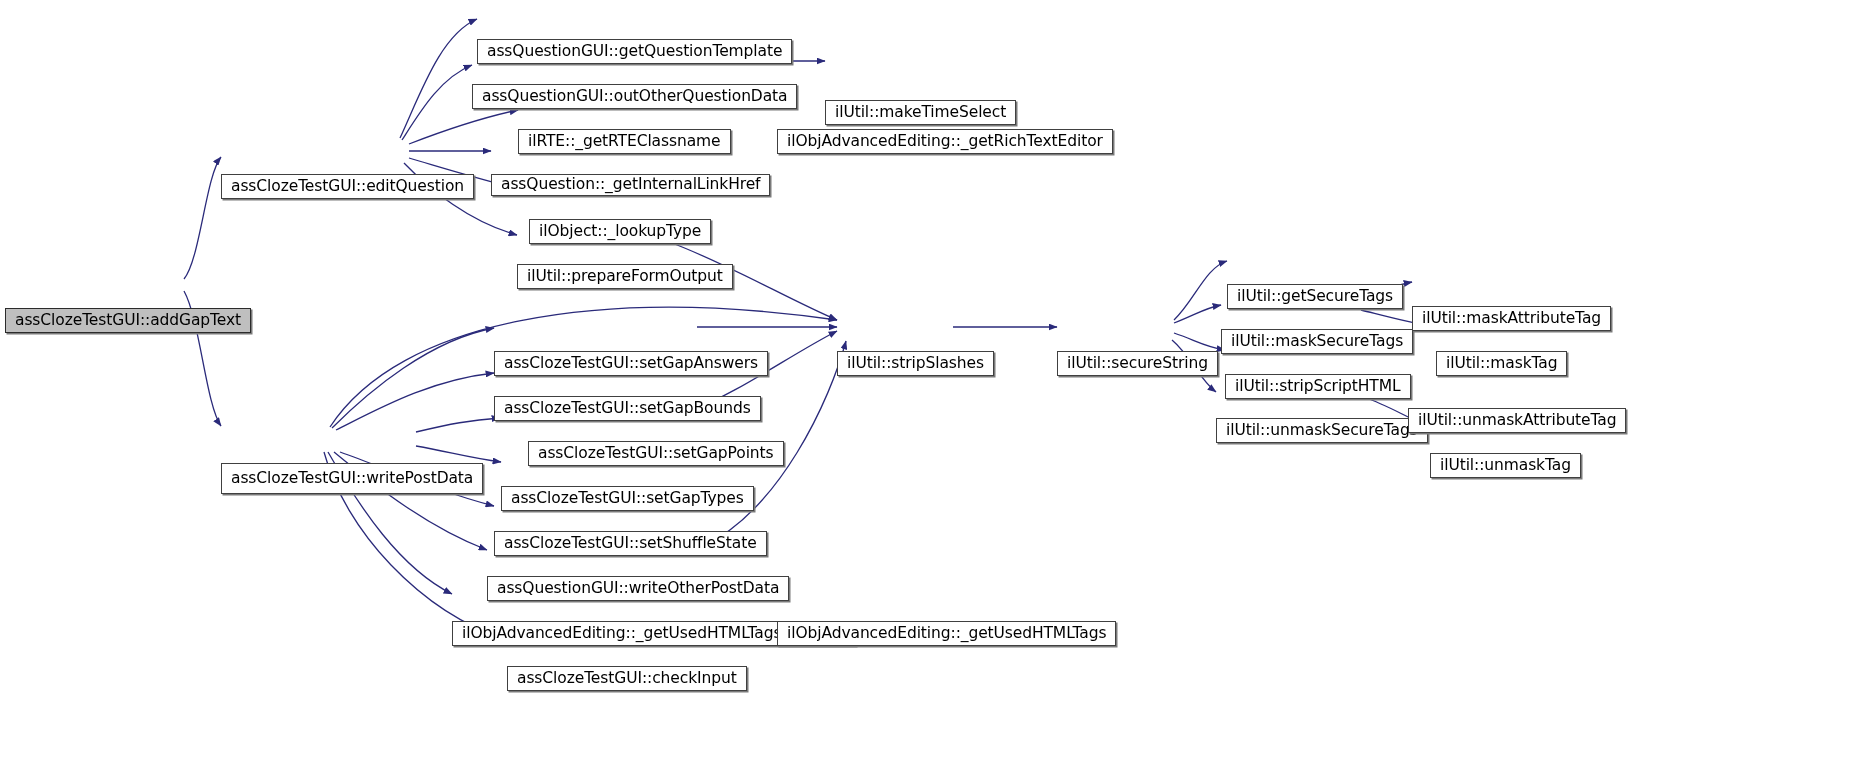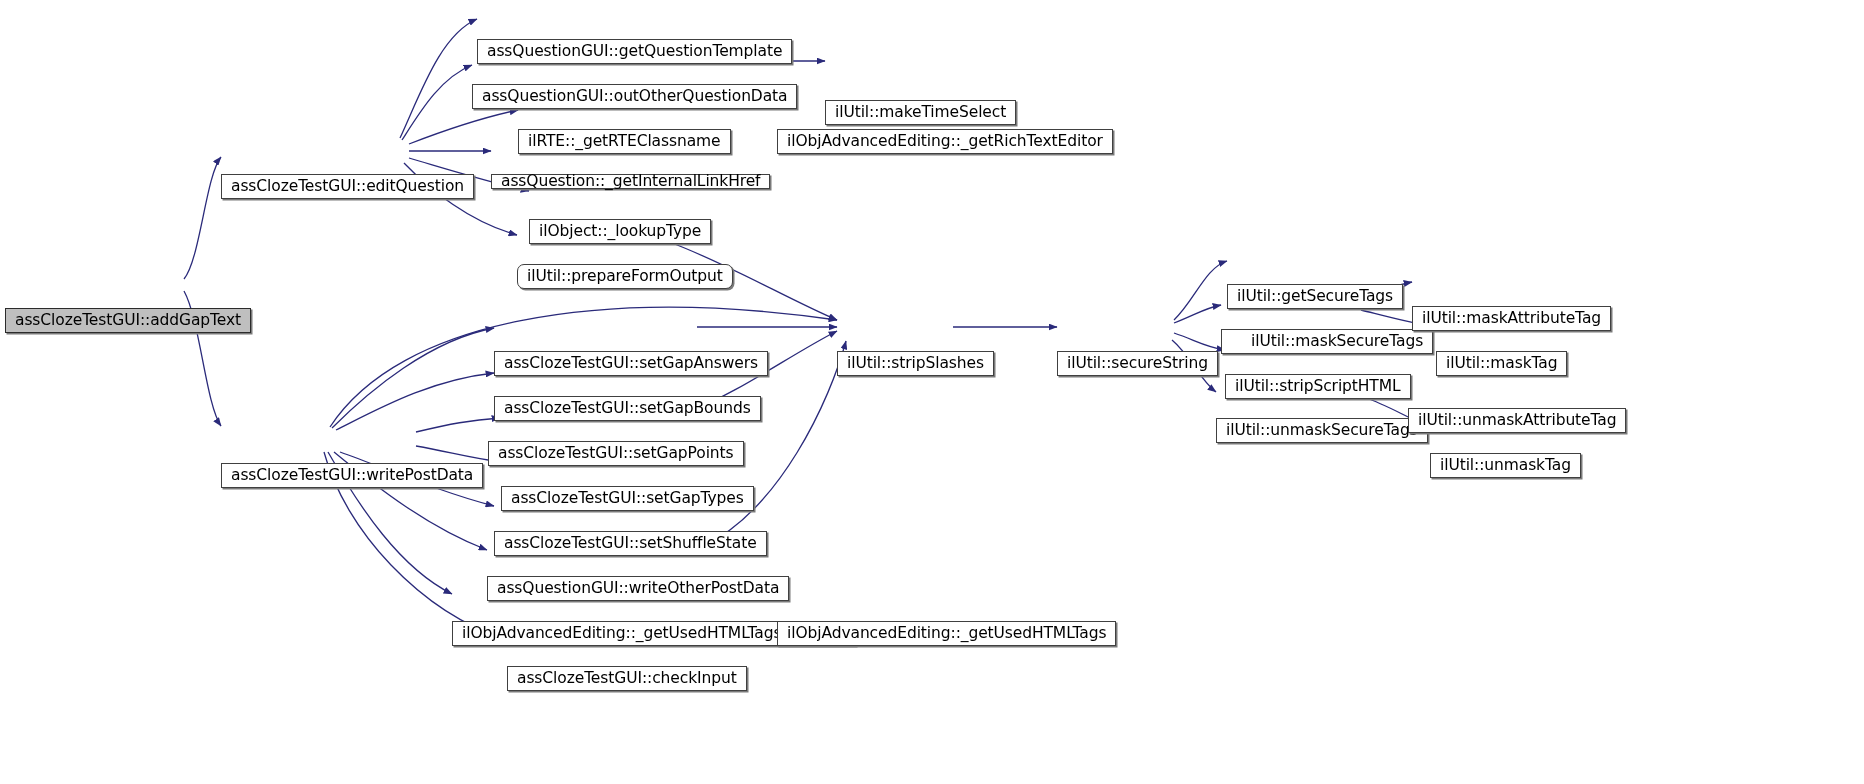--- a/index.html
+++ b/index.html
@@ -104,54 +104,54 @@
         <path d="M 1366,398 C 1385,404 1408,418 1430,427" fill="none" stroke="#2a2a7a" stroke-width="1.3" marker-end="url(#arrow)"></path>
       </g>
   </svg>
   <div id="node-layer">
       <div class="node root" style="left: 5px; top: 272px; min-width: 178px; height: 25px;">
         <span class="node-label">assClozeTestGUI::addGapText</span>
       </div>
       <div class="node" style="left: 221px; top: 138px; min-width: 188px; height: 25px;">
         <span class="node-label">assClozeTestGUI::editQuestion</span>
       </div>
-      <div class="node" style="left: 221px; top: 427px; min-width: 195px; height: 25px; align-items: center;">
+      <div class="node" style="left: 221px; top: 427px; min-width: 195px; height: 31px; align-items: center;">
         <span class="node-label">assClozeTestGUI::writePostData</span>
       </div>
       <div class="node" style="left: 477px; top: 3px; min-width: 231px; height: 25px;">
         <span class="node-label">assQuestionGUI::getQuestionTemplate</span>
       </div>
       <div class="node" style="left: 472px; top: 48px; min-width: 239px; height: 25px;">
         <span class="node-label">assQuestionGUI::outOtherQuestionData</span>
       </div>
       <div class="node" style="left: 518px; top: 93px; min-width: 151px; height: 25px;">
         <span class="node-label">ilRTE::_getRTEClassname</span>
       </div>
-      <div class="node" style="left: 491px; top: 138px; min-width: 203px; height: 15px;">
+      <div class="node" style="left: 491px; top: 138px; min-width: 203px; height: 22px;">
         <span class="node-label">assQuestion::_getInternalLinkHref</span>
       </div>
       <div class="node" style="left: 529px; top: 183px; min-width: 130px; height: 25px;">
         <span class="node-label">ilObject::_lookupType</span>
       </div>
-      <div class="node" style="left: 517px; top: 228px; min-width: 155px; height: 25px; border-radius: 7px;">
+      <div class="node" style="left: 517px; top: 228px; min-width: 155px; height: 25px;">
         <span class="node-label">ilUtil::prepareFormOutput</span>
       </div>
       <div class="node" style="left: 825px; top: 64px; min-width: 143px; height: 25px;">
         <span class="node-label">ilUtil::makeTimeSelect</span>
       </div>
       <div class="node" style="left: 777px; top: 93px; min-width: 239px; height: 25px;">
         <span class="node-label">ilObjAdvancedEditing::_getRichTextEditor</span>
       </div>
       <div class="node" style="left: 494px; top: 315px; min-width: 203px; height: 25px;">
         <span class="node-label">assClozeTestGUI::setGapAnswers</span>
       </div>
       <div class="node" style="left: 494px; top: 360px; min-width: 200px; height: 25px;">
         <span class="node-label">assClozeTestGUI::setGapBounds</span>
       </div>
-      <div class="node" style="left: 488px; top: 405px; min-width: 188px; height: 25px;">
+      <div class="node" style="left: 528px; top: 405px; min-width: 188px; height: 25px;">
         <span class="node-label">assClozeTestGUI::setGapPoints</span>
       </div>
       <div class="node" style="left: 501px; top: 450px; min-width: 185px; height: 25px;">
         <span class="node-label">assClozeTestGUI::setGapTypes</span>
       </div>
       <div class="node" style="left: 494px; top: 495px; min-width: 200px; height: 25px;">
         <span class="node-label">assClozeTestGUI::setShuffleState</span>
       </div>
       <div class="node" style="left: 487px; top: 540px; min-width: 215px; height: 25px;">
         <span class="node-label">assQuestionGUI::writeOtherPostData</span>
@@ -167,21 +167,21 @@
       </div>
       <div class="node" style="left: 837px; top: 315px; min-width: 116px; height: 25px;">
         <span class="node-label">ilUtil::stripSlashes</span>
       </div>
       <div class="node" style="left: 1057px; top: 315px; min-width: 117px; height: 25px; text-align: center;">
         <span class="node-label">ilUtil::secureString</span>
       </div>
       <div class="node" style="left: 1227px; top: 248px; min-width: 128px; height: 25px;">
         <span class="node-label">ilUtil::getSecureTags</span>
       </div>
-      <div class="node" style="left: 1221px; top: 293px; min-width: 140px; height: 25px; padding-left: 20px;">
+      <div class="node" style="left: 1221px; top: 293px; min-width: 140px; height: 25px;">
         <span class="node-label">ilUtil::maskSecureTags</span>
       </div>
       <div class="node" style="left: 1225px; top: 338px; min-width: 131px; height: 25px;">
         <span class="node-label">ilUtil::stripScriptHTML</span>
       </div>
       <div class="node" style="left: 1216px; top: 382px; min-width: 150px; height: 25px;">
         <span class="node-label">ilUtil::unmaskSecureTags</span>
       </div>
       <div class="node" style="left: 1412px; top: 270px; min-width: 144px; height: 25px;">
         <span class="node-label">ilUtil::maskAttributeTag</span>

